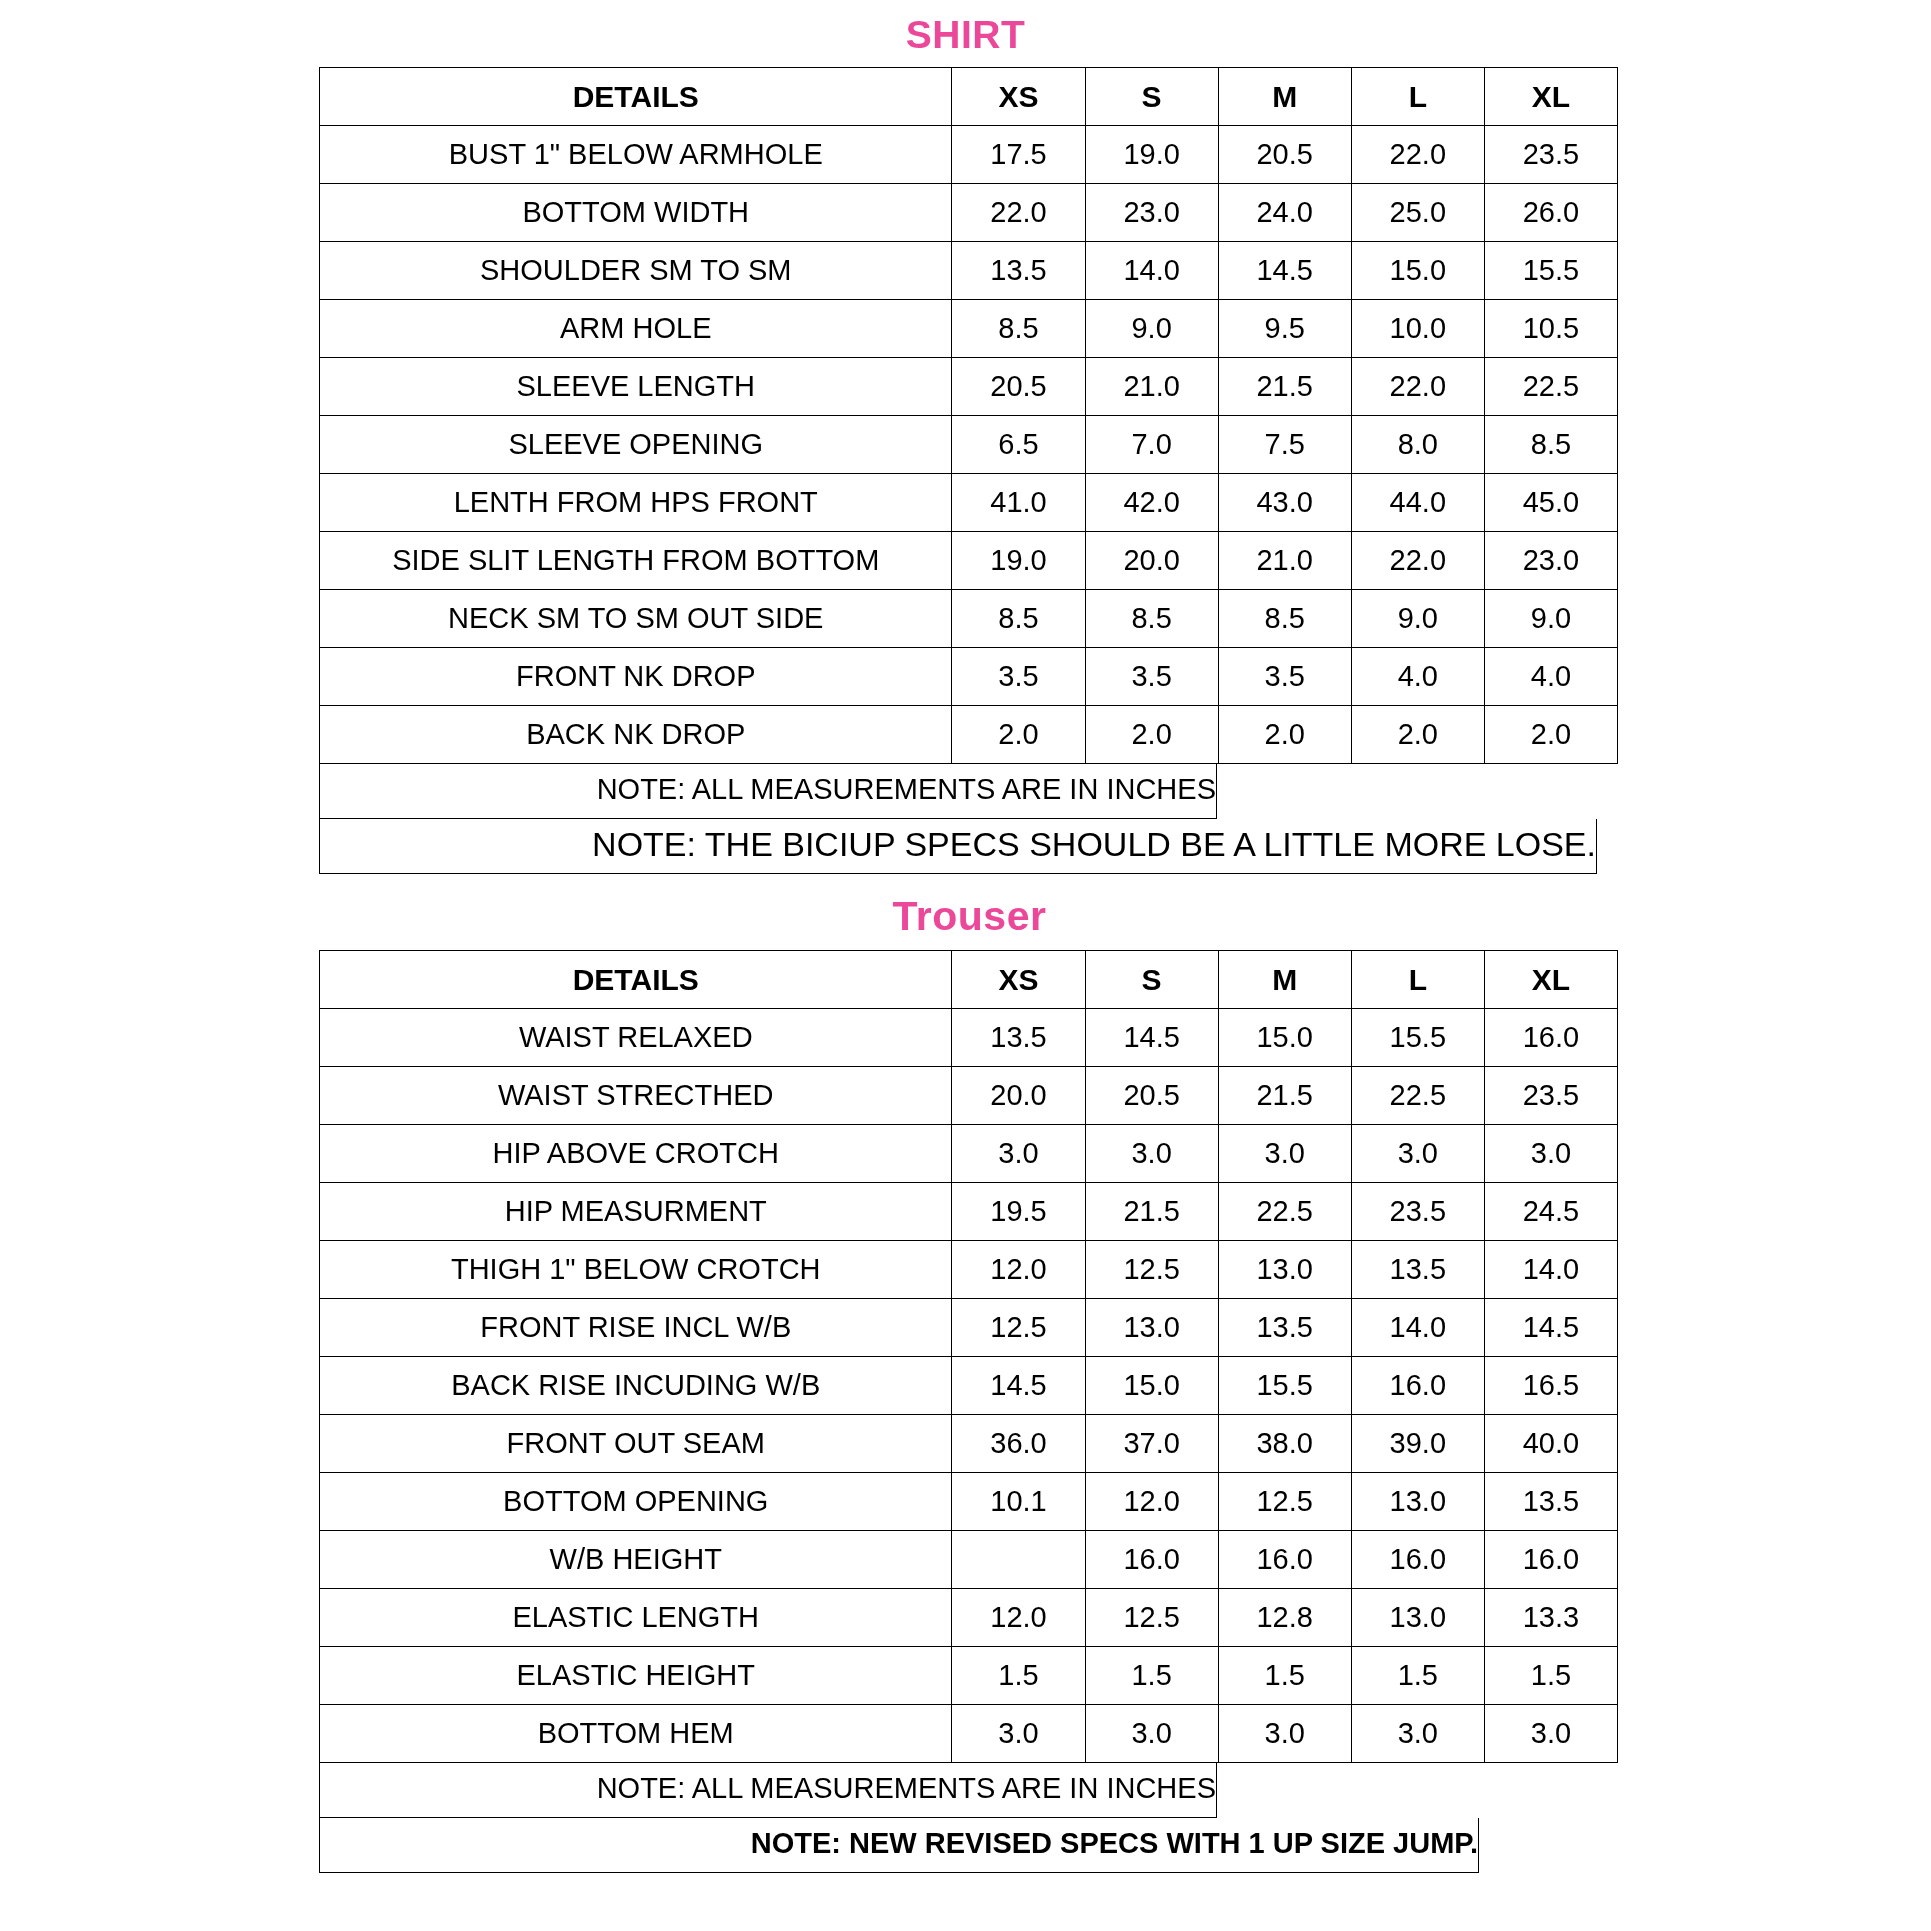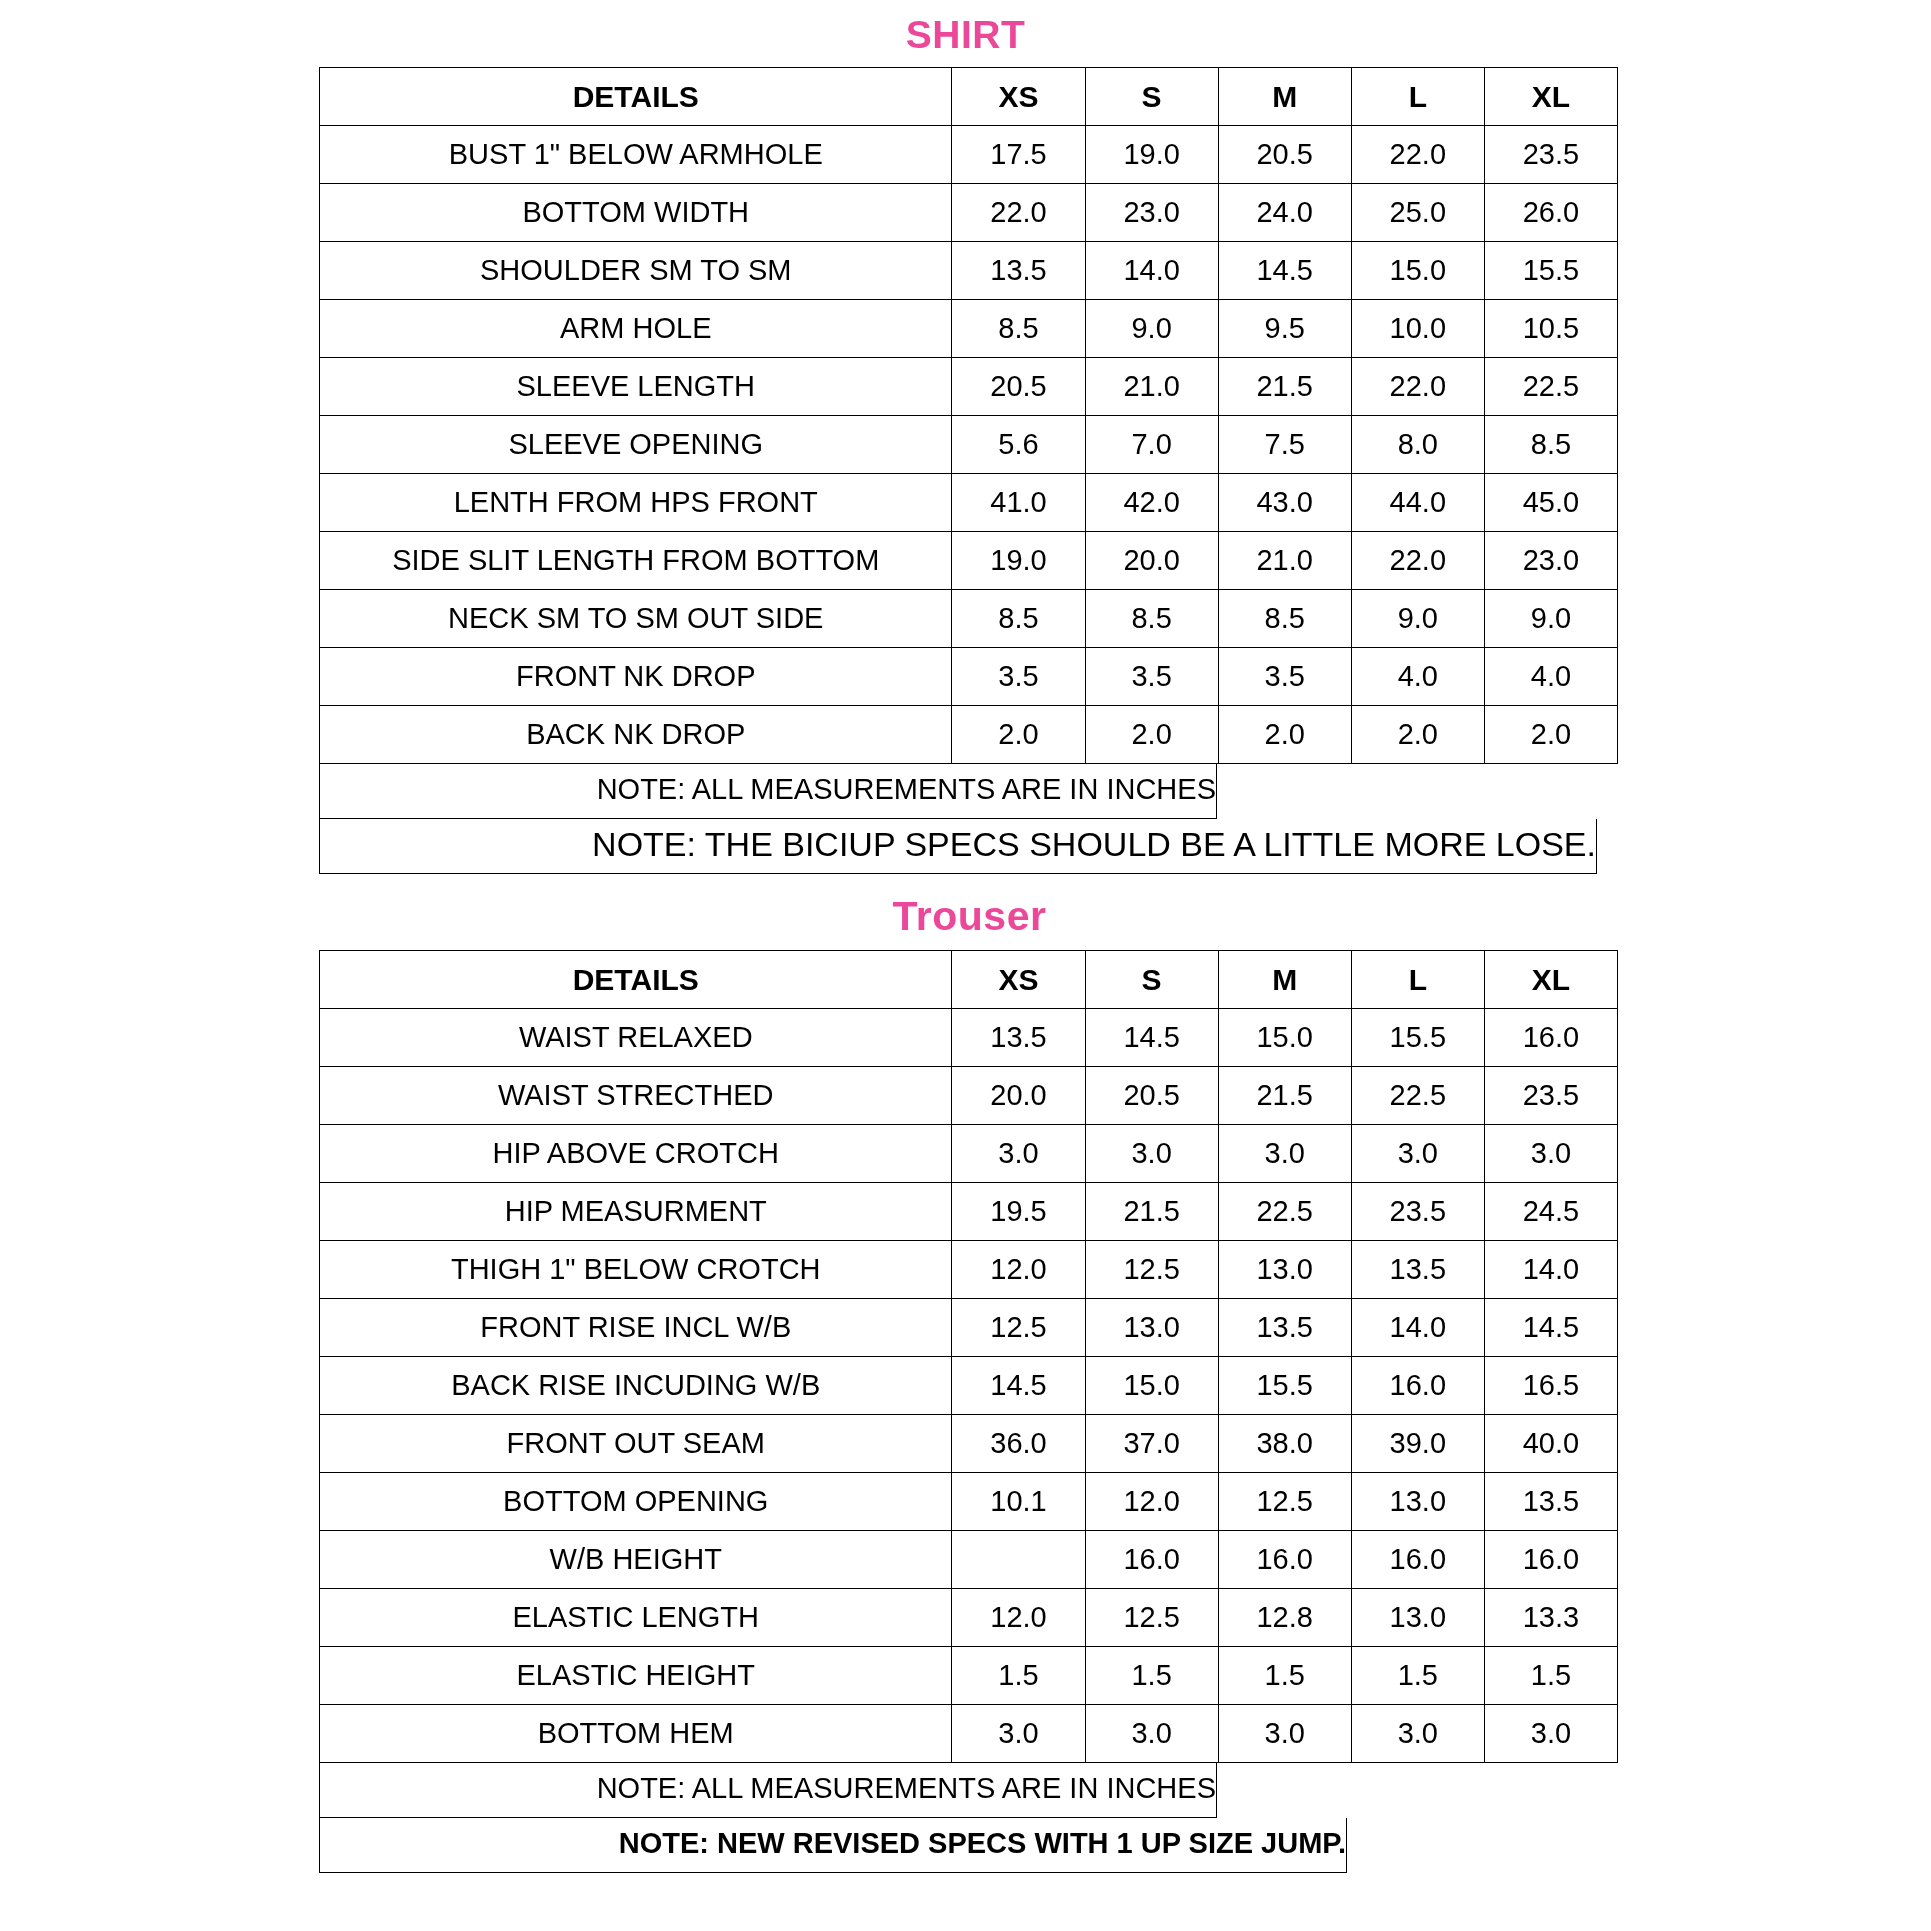--- a/index.html
+++ b/index.html
@@ -96,21 +96,21 @@
     width: 1278px;
     font-weight: normal;
     font-size: 34px;
   }
   .note-line.plain2 {
     width: 898px;
     font-weight: normal;
     font-size: 29px;
   }
   .note-line.bold2 {
-    width: 1028px;
+    width: 1160px;
     font-weight: bold;
     font-size: 29px;
   }
 </style>
 </head>
 <body>
 
 <div class="page">
 
   <div class="section">
@@ -172,21 +172,21 @@
           <tr>
             <td class="detail-cell">SLEEVE LENGTH</td>
             <td class="val">20.5</td>
             <td class="val">21.0</td>
             <td class="val">21.5</td>
             <td class="val">22.0</td>
             <td class="val">22.5</td>
           </tr>
           <tr>
             <td class="detail-cell">SLEEVE OPENING</td>
-            <td class="val">5.6</td>
+            <td class="val">6.5</td>
             <td class="val">7.0</td>
             <td class="val">7.5</td>
             <td class="val">8.0</td>
             <td class="val">8.5</td>
           </tr>
           <tr>
             <td class="detail-cell">LENTH FROM HPS FRONT</td>
             <td class="val">41.0</td>
             <td class="val">42.0</td>
             <td class="val">43.0</td>

